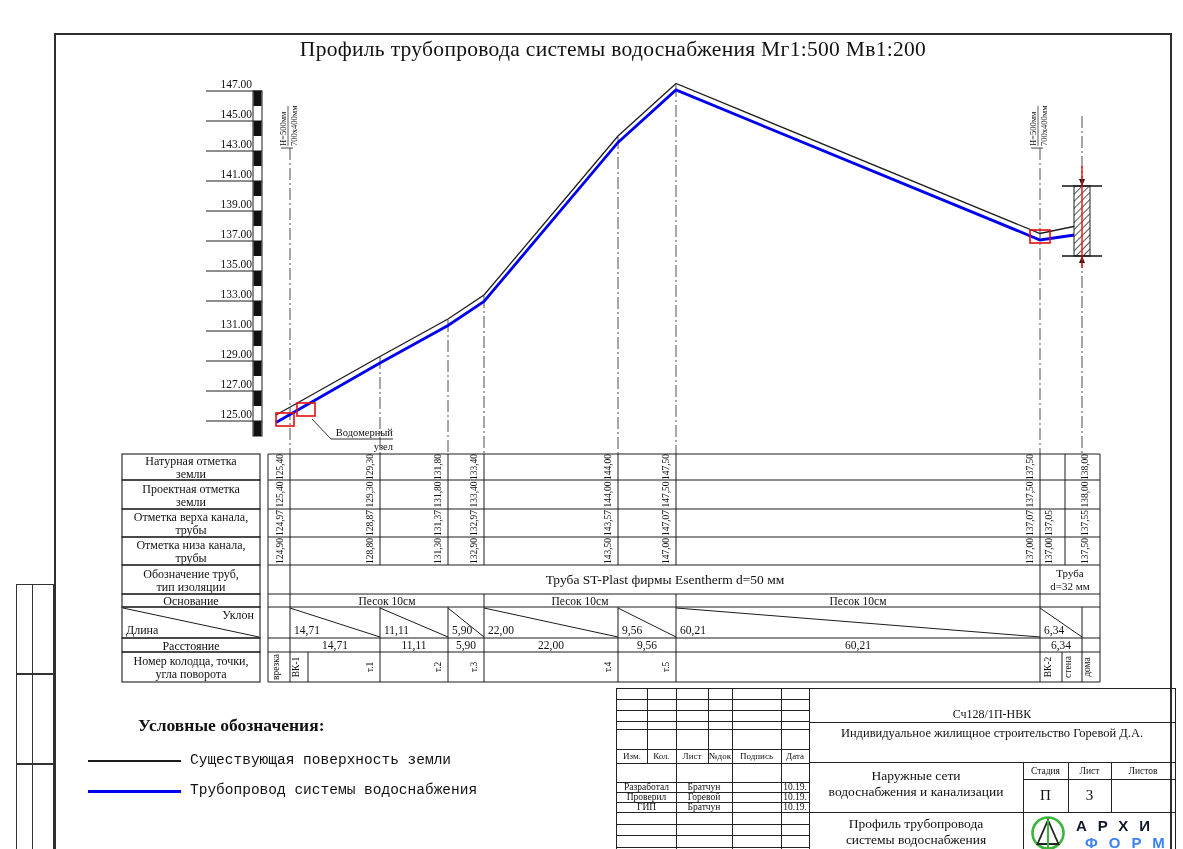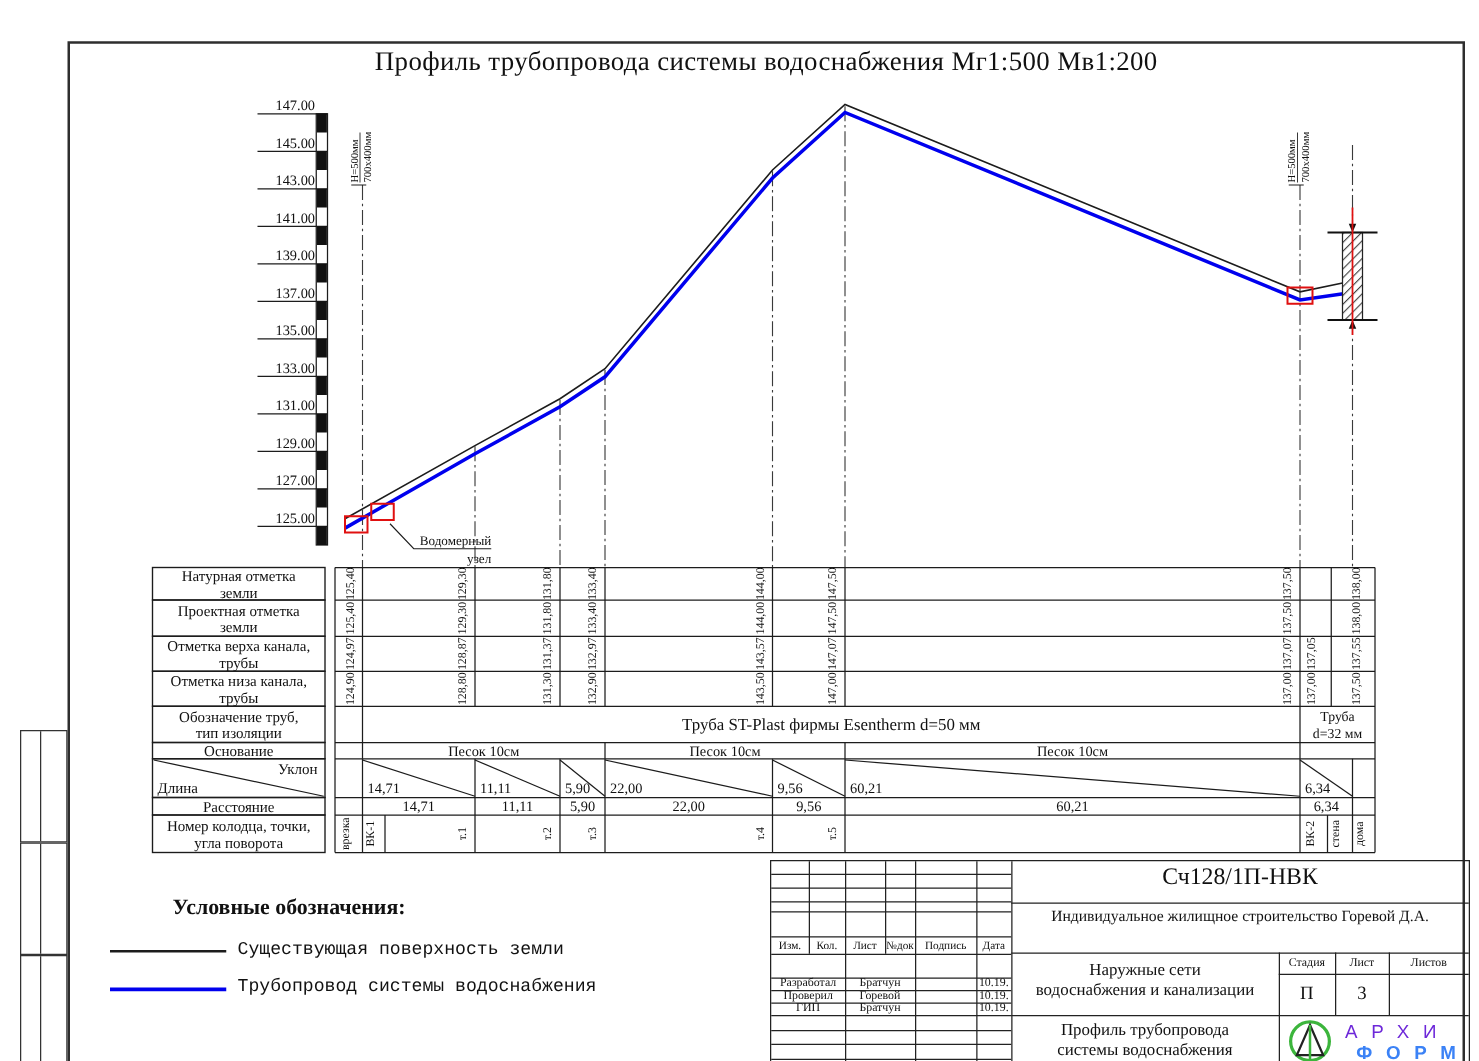--- a/index.html
+++ b/index.html
@@ -19,21 +19,21 @@
   .lg-label{position:absolute;left:190px;font-size:14.5px;white-space:nowrap;font-family:Liberation Mono, monospace;}
   
   .stamp{position:absolute;left:616px;top:672px;width:558px;height:169px;
          border:1.6px solid #222;box-sizing:content-box;}
   .vl{position:absolute;width:0;border-left:1px solid #222;}
   .vl.thick{border-left-width:1.6px;}
   .hl{position:absolute;height:0;border-top:1px solid #222;}
   .scell{position:absolute;display:flex;align-items:center;justify-content:center;
          font-size:9px;white-space:nowrap;overflow:visible;}
   .logo-r1{position:absolute;left:459px;top:128px;font-family:"Liberation Sans",sans-serif;
-           font-weight:normal;font-size:15px;letter-spacing:11px;color:#6d28d9;}
+           font-weight:bold;font-size:15px;letter-spacing:11px;color:#0f172a;}
   .logo-r2{position:absolute;left:468px;top:145px;font-family:"Liberation Sans",sans-serif;
            font-weight:bold;font-size:15px;letter-spacing:11px;color:#3b82f6;}
   .logo-cert{position:absolute;left:404px;top:160px;width:154px;text-align:center;
              font-size:5.5px;color:#3cb53c;white-space:nowrap;}
 </style>
 </head>
 <body>
 
 <div class="page">
   <div class="frame"></div>
@@ -313,21 +313,21 @@
     <div class="scell" style="left:0;top:93px;width:59px;height:10px;font-size:9.5px">Разработал</div>
     <div class="scell" style="left:59px;top:93px;width:56px;height:10px;font-size:9.5px">Братчун</div>
     <div class="scell" style="left:164px;top:93px;width:28px;height:10px;font-size:9.5px">10.19.</div>
     <div class="scell" style="left:0;top:103px;width:59px;height:10px;font-size:9.5px">Проверил</div>
     <div class="scell" style="left:59px;top:103px;width:56px;height:10px;font-size:9.5px">Горевой</div>
     <div class="scell" style="left:164px;top:103px;width:28px;height:10px;font-size:9.5px">10.19.</div>
     <div class="scell" style="left:0;top:113px;width:59px;height:10px;font-size:9.5px">ГИП</div>
     <div class="scell" style="left:59px;top:113px;width:56px;height:10px;font-size:9.5px">Братчун</div>
     <div class="scell" style="left:164px;top:113px;width:28px;height:10px;font-size:9.5px">10.19.</div>
 
-    <div class="scell" style="left:192px;top:0;width:366px;height:26px;font-size:19px">Сч128/1П-НВК</div>
+    <div class="scell" style="left:192px;top:12px;width:366px;height:26px;font-size:12px">Сч128/1П-НВК</div>
     <div class="scell" style="left:192px;top:37px;width:366px;height:14px;font-size:12.5px">Индивидуальное жилищное строительство Горевой Д.А.</div>
     <div class="scell" style="left:192px;top:79px;width:214px;height:15px;font-size:13.5px">Наружные сети</div>
     <div class="scell" style="left:192px;top:95px;width:214px;height:15px;font-size:13.5px">водоснабжения и канализации</div>
     <div class="scell" style="left:406px;top:74px;width:45px;height:15px;font-size:9.5px">Стадия</div>
     <div class="scell" style="left:451px;top:74px;width:43px;height:15px;font-size:9.5px">Лист</div>
     <div class="scell" style="left:494px;top:74px;width:64px;height:15px;font-size:9.5px">Листов</div>
     <div class="scell" style="left:406px;top:91px;width:45px;height:31px;font-size:15px">П</div>
     <div class="scell" style="left:451px;top:91px;width:43px;height:31px;font-size:15px">3</div>
     <div class="scell" style="left:494px;top:91px;width:64px;height:31px;font-size:15px"></div>
     <div class="scell" style="left:192px;top:127px;width:214px;height:15px;font-size:13.5px">Профиль трубопровода</div>

